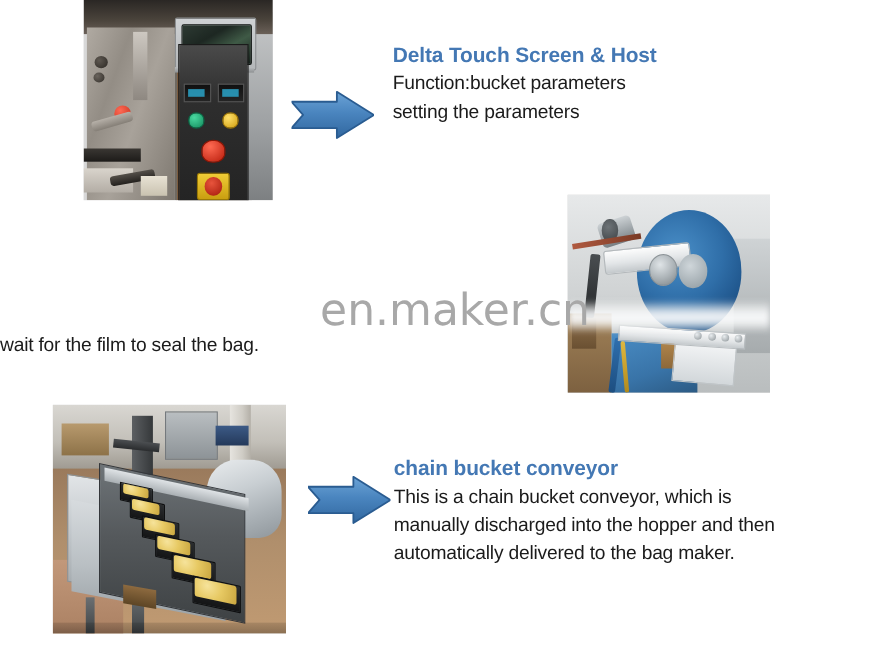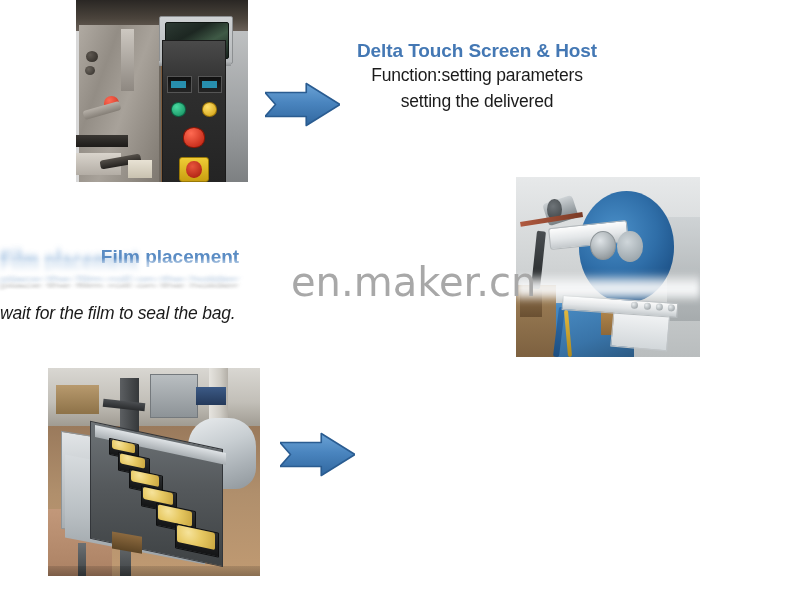--- a/index.html
+++ b/index.html
@@ -4,21 +4,21 @@
 <title>Machine Feature Callouts</title>
 <style>
   html,body{margin:0;padding:0;}
   body{
     width:800px;height:590px;
     background:#ffffff;
     font-family:"Liberation Sans", sans-serif;
     overflow:hidden;
     position:relative;
   }
-  .stage{position:relative;width:800px;height:590px;overflow:hidden;background:#fff;text-align:center;}
+  .stage{position:relative;width:800px;height:590px;overflow:hidden;background:#fff;}
 
   
   .photo{position:absolute;overflow:hidden;background:#d8d8d8;}
   .photo .scene{position:absolute;inset:0;}
 
   
   .arrow{position:absolute;}
   .arrow svg{display:block;width:100%;height:100%;}
 
   
@@ -266,22 +266,22 @@
           <stop offset="45%" stop-color="#4a85bf"></stop>
           <stop offset="100%" stop-color="#31679f"></stop>
         </linearGradient>
       </defs>
       <polygon points="0,14 55,14 55,2 100,30 55,58 55,46 0,46 14,30" fill="url(#ag1)" stroke="#2a5c91" stroke-width="2.2" stroke-linejoin="round"></polygon>
     </svg>
   </div>
 
   <div class="block" style="left:357px;top:39px;">
     <div class="head">Delta Touch Screen &amp; Host</div>
-    <div class="body-line">Function:setting parameters</div>
-    <div class="body-line">setting the delivered</div>
+    <div class="body-line">Function:bucket parameters</div>
+    <div class="body-line">setting the parameters</div>
   </div>
 
   <div class="photo" style="left:516px;top:177px;width:184px;height:180px;">
     <div class="scene">
       <div class="p2-wall"></div>
       <div class="p2-right"></div>
       <div class="p2-roll"></div>
       <div class="p2-cab"></div>
       <div class="p2-blue"></div>
       <div class="p2-orange"></div>
@@ -303,31 +303,22 @@
           <s style="left:34%"></s>
           <s style="left:58%"></s>
           <s style="left:82%"></s>
       </div>
       <div style="position:absolute;left:2%;top:62%;width:12%;height:16%;
                   background:linear-gradient(180deg,#8d6f4a,#6a5032);"></div>
       <div class="p2-smear"></div>
     </div>
   </div>
 
-  <div class="block" style="left:0px;top:246px;width:340px;">
-    <div class="film-head">
-      <span class="smear">Film placement</span>
-      <span class="sharp">Film placement</span>
-      <span class="mask"></span>
-    </div>
-    <div class="ghost-line" style="left:0px;top:26px;">place the film roll on the holder</div>
-    <div class="ghost-line2" style="left:0px;top:34px;">place the film roll on the holder</div>
-  </div>
-
-  <div class="block" style="left:0px;top:301px;font-style:italic;">
+
+  <div class="block" style="left:0px;top:301px;">
     <div class="body-line">wait for the film to seal the bag.</div>
   </div>
 
   <div class="watermark" style="left:291px;top:259px;">en.maker.cn</div>
 
   <div class="photo" style="left:48px;top:368px;width:212px;height:208px;">
     <div class="scene">
       <div class="p3-wallback"></div>
       <div class="p3-floor"></div>
       <div class="p3-tileL"></div>
@@ -380,14 +371,20 @@
         <linearGradient id="ag2" x1="0" y1="0" x2="0" y2="1">
           <stop offset="0%" stop-color="#6ba3d6"></stop>
           <stop offset="45%" stop-color="#4a85bf"></stop>
           <stop offset="100%" stop-color="#31679f"></stop>
         </linearGradient>
       </defs>
       <polygon points="0,14 55,14 55,2 100,30 55,58 55,46 0,46 14,30" fill="url(#ag2)" stroke="#2a5c91" stroke-width="2.2" stroke-linejoin="round"></polygon>
     </svg>
   </div>
 
+  <div class="block" style="left:358px;top:415px;">
+    <div class="head">chain bucket conveyor</div>
+    <div class="body-line">This is a chain bucket conveyor, which is</div>
+    <div class="body-line">manually discharged into the hopper and then</div>
+    <div class="body-line">automatically delivered to the bag maker.</div>
+  </div>
 
 </div>
 
 </body></html>

